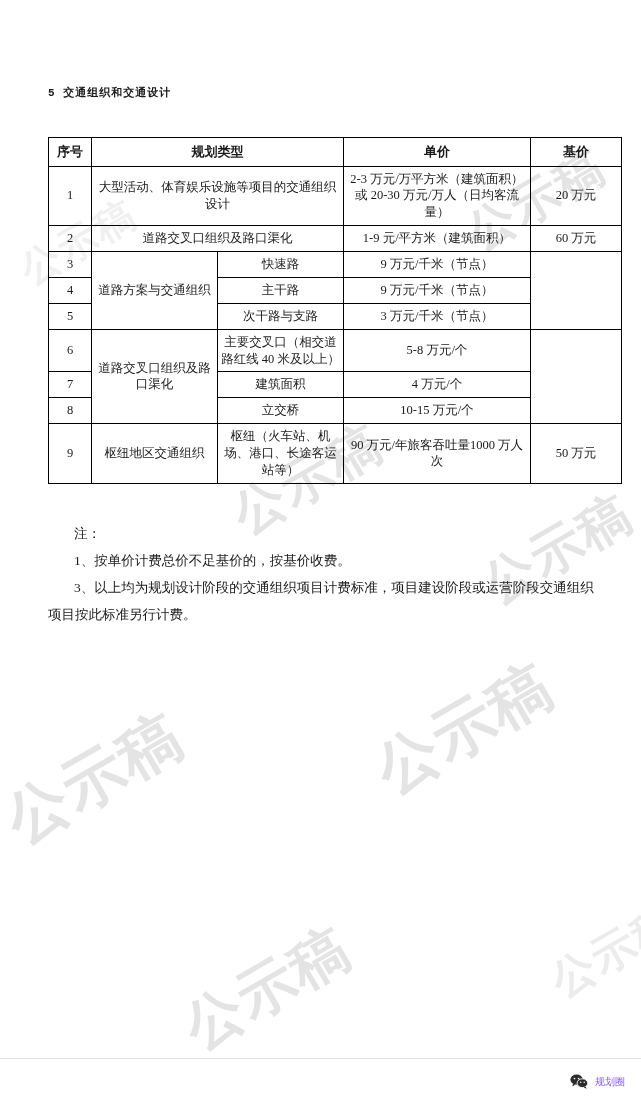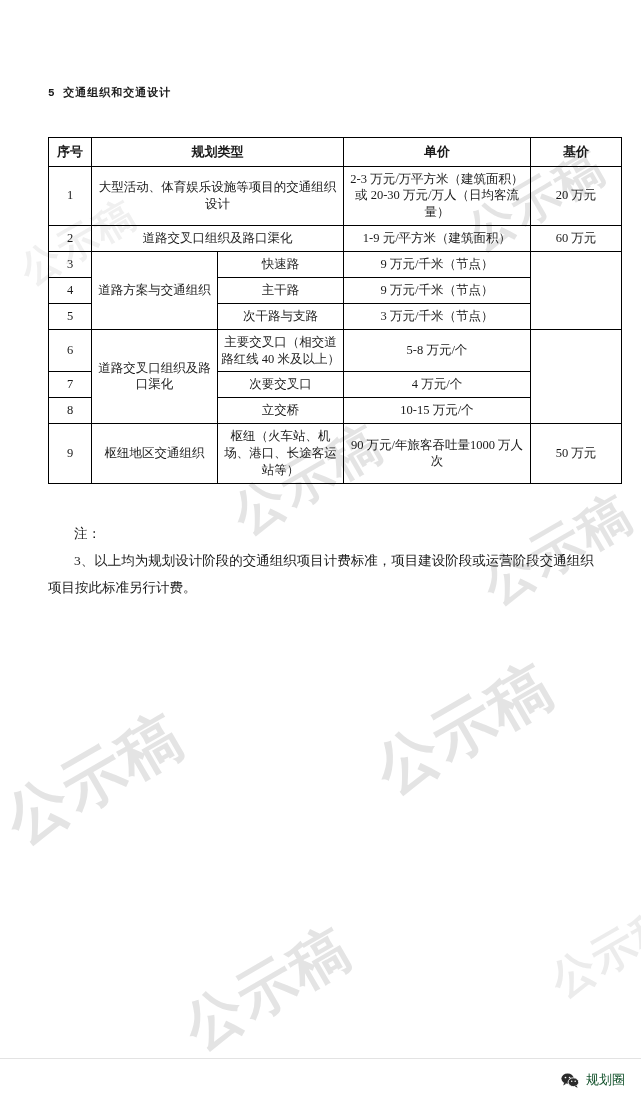--- a/index.html
+++ b/index.html
@@ -142,22 +142,22 @@
     align-items: center;
     gap: 7px;
     z-index: 20;
   }
   .wechat-icon {
     width: 18px;
     height: 15px;
     position: relative;
   }
   .footer-badge .label {
-    font-size: 13px;
-    color: #14532d;
+    font-size: 10px;
+    color: #8b5cf6;
     font-family: Liberation Mono, monospace;
   }
   .footer-rule {
     position: absolute;
     left: 0;
     right: 0;
     bottom: 44px;
     height: 1px;
     background: #e3e3e3;
     z-index: 15;
@@ -223,41 +223,42 @@
         </tr>
         <tr>
           <td class="col-no">6</td>
           <td rowspan="3" style="width:110px">道路交叉口组织及路口渠化</td>
           <td class="tight">主要交叉口（相交道路红线 40 米及以上）</td>
           <td>5-8 万元/个</td>
           <td rowspan="3"></td>
         </tr>
         <tr>
           <td class="col-no">7</td>
-          <td>次要交叉口</td>
+          <td>建筑面积</td>
           <td>4 万元/个</td>
         </tr>
         <tr>
           <td class="col-no">8</td>
           <td>立交桥</td>
           <td>10-15 万元/个</td>
         </tr>
         <tr>
           <td class="col-no">9</td>
           <td style="width:110px">枢纽地区交通组织</td>
           <td class="tight">枢纽（火车站、机场、港口、长途客运站等）</td>
           <td class="cell-left tight">90 万元/年旅客吞吐量1000 万人次</td>
           <td>50 万元</td>
         </tr>
       </tbody>
     </table>
   </div>
 
   <div class="notes">
     <p class="note-label">注：</p>
+    <p class="indent">1、按单价计费总价不足基价的，按基价收费。</p>
     <p class="indent">3、以上均为规划设计阶段的交通组织项目计费标准，项目建设阶段或运营阶段交通组织项目按此标准另行计费。</p>
   </div>
 
 
   <div class="footer-rule"></div>
 
   <div class="footer-badge">
     <span class="wechat-icon">
       <svg width="18" height="15" viewBox="0 0 18 15" xmlns="http://www.w3.org/2000/svg">
         <ellipse cx="6.6" cy="5.6" rx="6.2" ry="5.1" fill="#2b2b2b"></ellipse>

